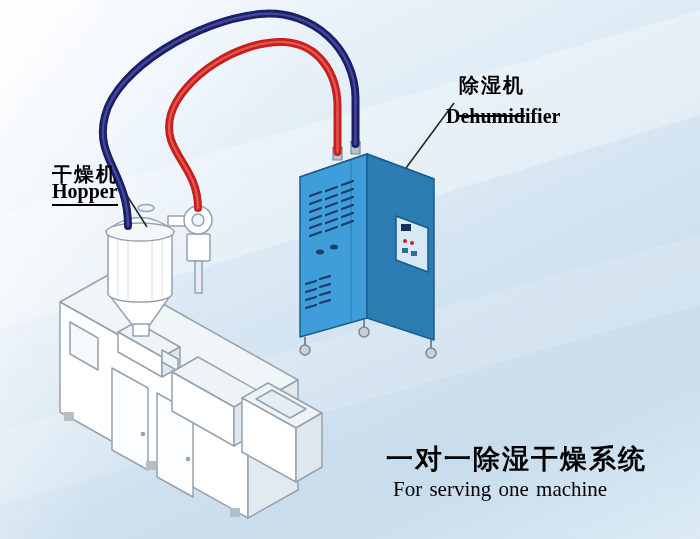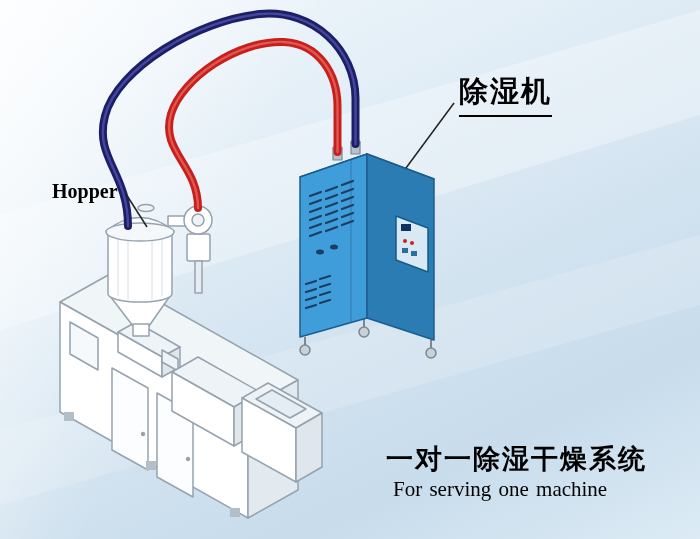--- a/index.html
+++ b/index.html
@@ -5,21 +5,21 @@
   html,body{margin:0;padding:0;}
   body{font-family:"Liberation Sans", sans-serif;}
   .stage{
     position:relative;width:700px;height:539px;overflow:hidden;
     background:
       linear-gradient(115deg, rgba(255,255,255,0.85) 0%, rgba(255,255,255,0) 35%),
       linear-gradient(155deg, #f4f9fd 0%, #e4eff7 28%, #d2e3f0 58%, #c8dcec 78%, #dcebf5 100%);
   }
   .stage svg{position:absolute;left:0;top:0;}
   .lbl{position:absolute;color:#000;white-space:nowrap;}
-  .lbl-cn{font-size:29px;font-weight:bold;letter-spacing:2px;border-bottom:2px solid #000;padding-bottom:3px;font-family:"DejaVu Sans", sans-serif;}
+  .lbl-cn{font-size:20px;font-weight:bold;letter-spacing:2px;border-bottom:2px solid #000;padding-bottom:16px;font-family:"DejaVu Sans", sans-serif;}
   .lbl-en{font-size:20px;font-weight:bold;font-family:"Liberation Serif", serif;}
   .cap-cn{font-size:27px;font-weight:bold;letter-spacing:2px;font-family:"DejaVu Sans", sans-serif;}
   .cap-en{font-size:21px;font-family:"Liberation Serif", serif;word-spacing:2px;}
 </style>
 </head>
 <body>
 
 <div class="stage">
 
   <svg width="700" height="539" viewBox="0 0 700 539">
@@ -124,20 +124,22 @@
       <path stroke-width="8" d="M198,208 C198,164 160,152 171,114 C182,78 238,40 284,42 C319,44 338,74 337.5,108 L337.5,152" stroke="#c6201e"></path>
       <path stroke-width="2.4" d="M198,208 C198,164 160,152 171,114 C182,78 238,40 284,42 C319,44 338,74 337.5,108 L337.5,152" stroke="#e2564d"></path>
     </g>
 
     <g stroke-width="1.5" stroke="#222222">
       <line x1="126" y1="194" x2="147" y2="227"></line>
       <line x1="454" y1="103" x2="406" y2="168"></line>
     </g>
   </svg>
 
+  <div class="lbl lbl-cn" style="left:52px;top:161px;">干燥机</div>
   <div class="lbl lbl-en" style="left:52px;top:180px;">Hopper</div>
 
   <div class="lbl lbl-cn" style="left:459px;top:72px;">除湿机</div>
+  <div class="lbl lbl-en" style="left:446px;top:105px;">Dehumidifier</div>
 
   <div class="lbl cap-cn" style="left:386px;top:441px;">一对一除湿干燥系统</div>
   <div class="lbl cap-en" style="left:393px;top:477px;">For serving one machine</div>
 
 </div>
 
 </body></html>

